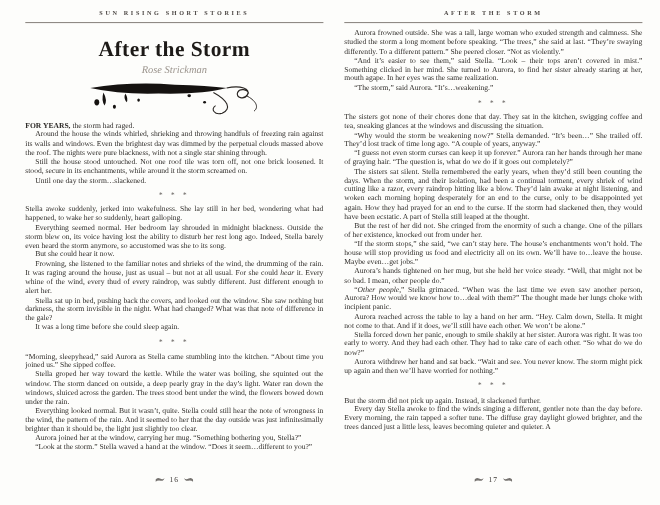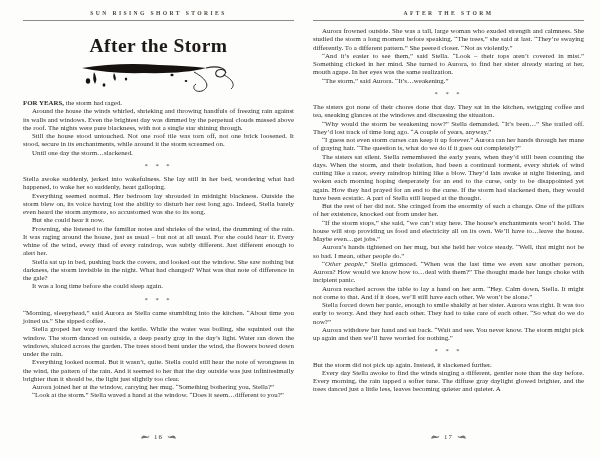--- a/index.html
+++ b/index.html
@@ -51,20 +51,21 @@
 
 <div class="spread">
 
   <section class="page left">
     <header class="running-header">
       <span>SUN RISING SHORT STORIES</span>
     </header>
 
     <div class="title-block">
       <h1 class="story-title">After the Storm</h1>
+      <div class="author">Rose Strickman</div>
       <div class="flourish">
         <svg width="170" height="36" viewBox="0 0 170 36" xmlns="http://www.w3.org/2000/svg" aria-hidden="true">
           <path d="M8,9 Q45,3 85,6 Q115,7 132,9 Q110,15 70,14 Q35,15 8,9 Z" fill="#151210"></path>
           <path d="M20,13 Q24,20 21,25 Q18,20 20,13 Z" fill="#151210"></path>
           <path d="M40,14 Q43,19 41,22 Q38,18 40,14 Z" fill="#151210"></path>
           <ellipse cx="14" cy="22" rx="2.2" ry="2.8" fill="#151210"></ellipse>
           <ellipse cx="30" cy="26" rx="1.4" ry="1.8" fill="#151210"></ellipse>
           <ellipse cx="52" cy="20" rx="1.2" ry="1.5" fill="#151210"></ellipse>
           <ellipse cx="98" cy="16" rx="1.6" ry="1.3" fill="#151210"></ellipse>
           <path d="M132,9 C145,6 154,10 151,15 C148,20 140,18 142,13 C144,9 151,10 152,14" fill="none" stroke="#2a2623" stroke-width="1.1"></path>

